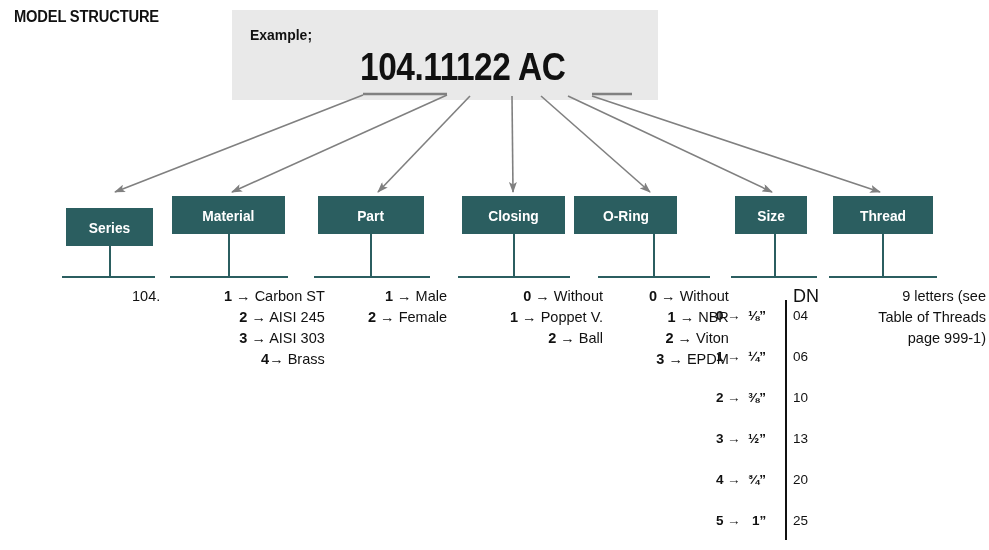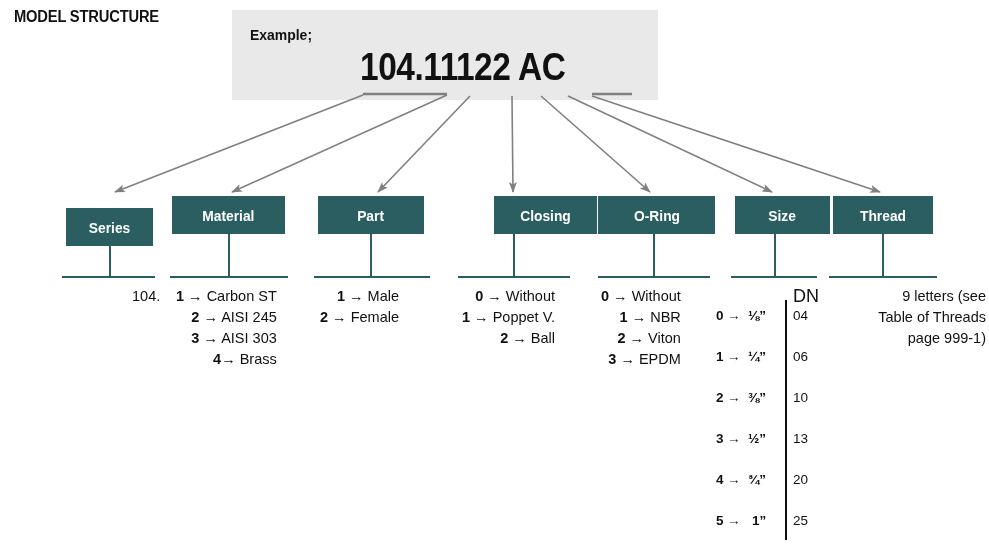--- a/index.html
+++ b/index.html
@@ -57,21 +57,21 @@
     white-space:nowrap;
   }
   .cat-box span{transform:scaleX(0.92);display:inline-block;}
 
   
   .stem{position:absolute;width:2px;background:#2b5e60;top:234px;height:43px;}
   .rule{position:absolute;height:2px;background:#2b5e60;top:276px;}
 
   
   .col{position:absolute;top:286px;font-size:14.5px;line-height:21px;white-space:nowrap;}
-  .col .row{display:block;}
+  .col .row{display:block;margin-left:48px;}
   .col b{font-weight:bold;}
   .arrow{font-weight:normal;}
 
   
   #series-value{position:absolute;left:88px;top:288px;font-size:14.5px;white-space:nowrap;margin-left:44px;}
 
   
   #size-table{position:absolute;left:716px;top:308px;font-size:13.5px;}
   #size-table .srow{position:relative;height:41px;white-space:nowrap;}
   #size-table .scode{position:absolute;left:0;top:0;font-weight:bold;}
@@ -129,27 +129,27 @@
 
   <div class="cat-box" style="left:66px;width:87px;margin-top:12px;">
       <span>Series</span>
     </div>
   <div class="cat-box" style="left:172px;width:113px;">
       <span>Material</span>
     </div>
   <div class="cat-box" style="left:318px;width:106px;">
       <span>Part</span>
     </div>
-  <div class="cat-box" style="left:462px;width:103px;margin-left:32px;">
+  <div class="cat-box" style="left:462px;width:103px;">
       <span>Closing</span>
     </div>
-  <div class="cat-box" style="left:598px;width:117px;">
+  <div class="cat-box" style="left:574px;width:103px;">
       <span>O-Ring</span>
     </div>
-  <div class="cat-box" style="left:735px;width:95px;">
+  <div class="cat-box" style="left:735px;width:72px;">
       <span>Size</span>
     </div>
   <div class="cat-box" style="left:833px;width:100px;">
       <span>Thread</span>
     </div>
 
   <div class="stem" style="left:109px;"></div>
   <div class="stem" style="left:228px;"></div>
   <div class="stem" style="left:370px;"></div>
   <div class="stem" style="left:513px;"></div>

